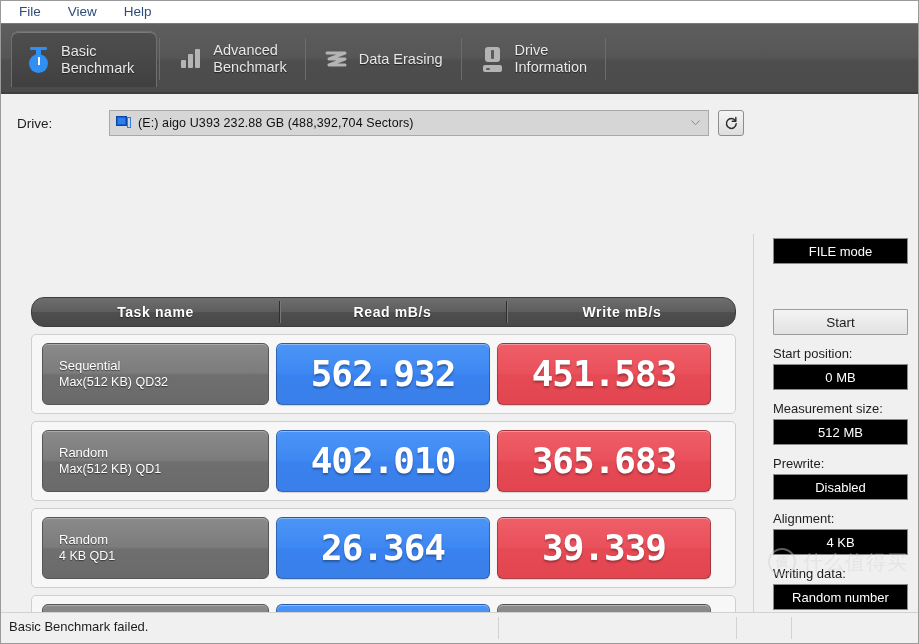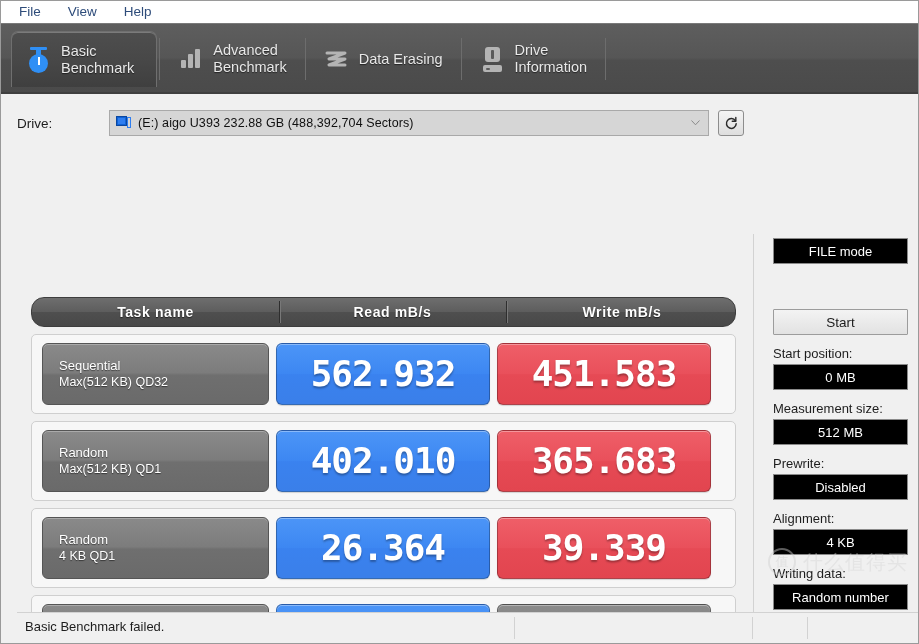--- a/index.html
+++ b/index.html
@@ -221,21 +221,21 @@
     height:26px;background:#000000;border:1px solid #8a8a8a;
     display:flex;align-items:center;justify-content:center;
     font-size:13px;color:#ffffff;box-sizing:border-box;
   }
   .side-divider{
     position:absolute;left:752px;top:140px;width:1px;height:470px;background:#d2d2d2;
   }
 
   
   .statusbar{
-    position:absolute;left:16px;right:0;bottom:0;height:30px;
+    position:absolute;left:0;right:0;bottom:0;height:30px;
     background:#f0f0f0;border-top:1px solid #d2d2d2;
   }
   .status-text{
     position:absolute;left:8px;top:6px;font-size:13px;color:#1d1d1d;
   }
   .status-sep{position:absolute;top:4px;bottom:4px;width:1px;background:#d2d2d2;}
   .status-sep.s1{left:497px;}
   .status-sep.s2{left:735px;}
   .status-sep.s3{left:790px;}
 

